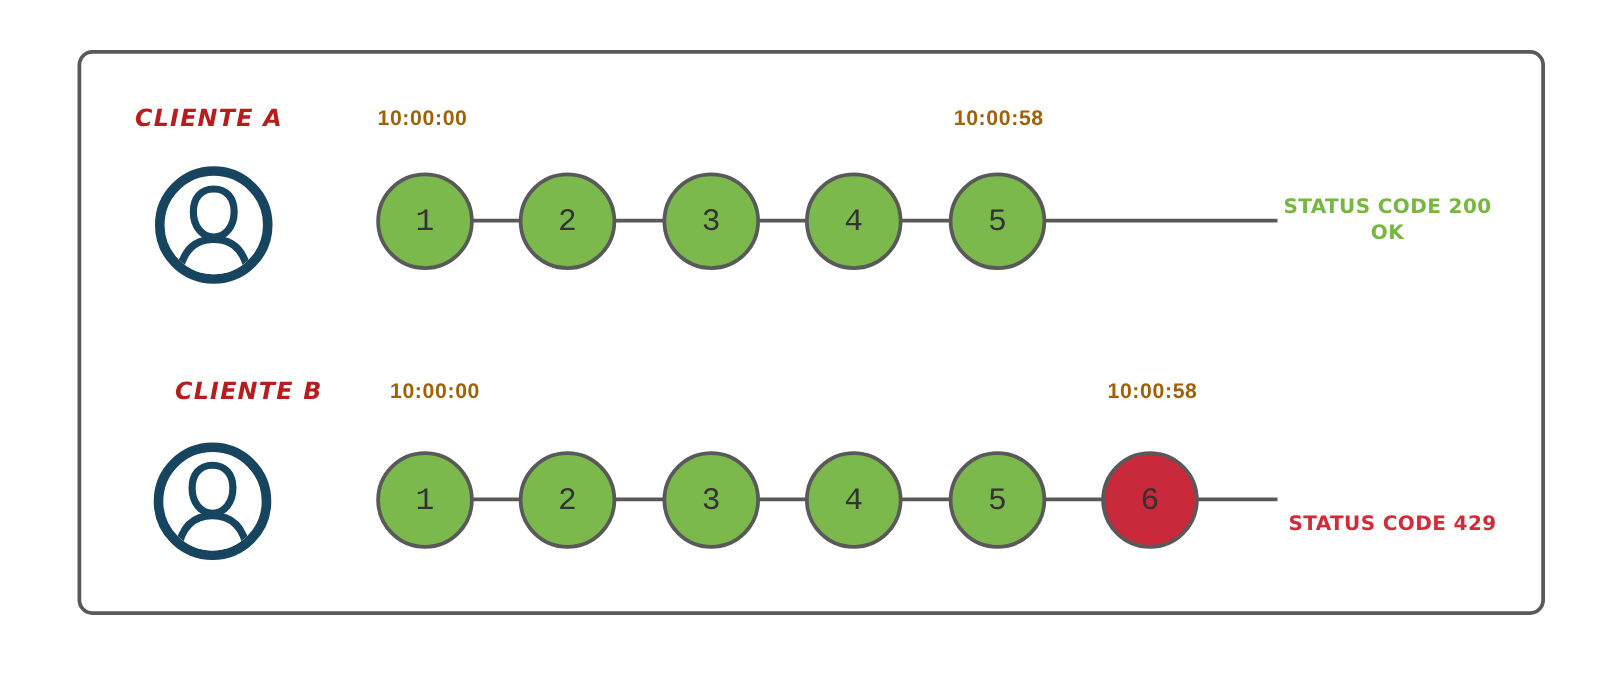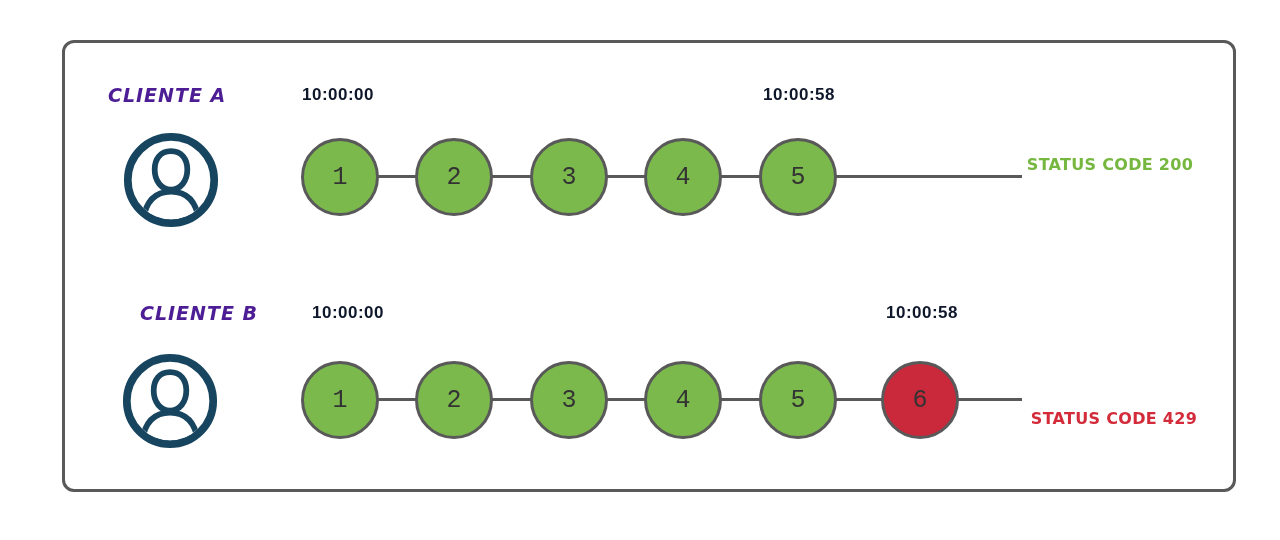--- a/index.html
+++ b/index.html
@@ -25,34 +25,34 @@
 
   .layer { position: absolute; inset: 0; }
 
   .client-label {
     position: absolute;
     font-family: "DejaVu Sans", sans-serif;
     font-style: italic;
     font-weight: 700;
     font-size: 19px;
     letter-spacing: 1px;
-    color: #4c1d95;
+    color: #b91c1c;
     white-space: nowrap;
   }
 
   .avatar { position: absolute; width: 96px; height: 96px; }
 
   .timestamp {
     position: absolute;
     width: 100px;
     text-align: center;
     font-weight: 700;
     font-size: 17px;
     letter-spacing: 0.5px;
-    color: #0f172a;
+    color: #a16207;
     white-space: nowrap;
   }
 
   .track {
     position: absolute;
     height: 3px;
     background: #595959;
   }
 
   .req {
@@ -110,20 +110,21 @@
     <div class="track" style="left:340px; top:175px; width:682px;"></div>
 
     <div class="req ok" style="left:301px; top:138px;">1</div>
     <div class="req ok" style="left:415px; top:138px;">2</div>
     <div class="req ok" style="left:530px; top:138px;">3</div>
     <div class="req ok" style="left:644px; top:138px;">4</div>
     <div class="req ok" style="left:759px; top:138px;">5</div>
 
     <div class="status ok-text" style="left:1026px; top:154px; width:168px;">
       <div>STATUS CODE 200</div>
+      <div>OK</div>
     </div>
   </div>
 
   <div class="layer">
     <div class="client-label" style="left:104px; top:302px;margin-left:36px;">CLIENTE B</div>
 
     <svg class="avatar" style="left:122px; top:353px;" viewBox="0 0 100 100">
       <circle cx="50" cy="50" r="45" fill="#ffffff" stroke="#17455F" stroke-width="8"></circle>
       <clipPath id="avatar-clip-b">
           <circle cx="50" cy="50" r="41"></circle>

